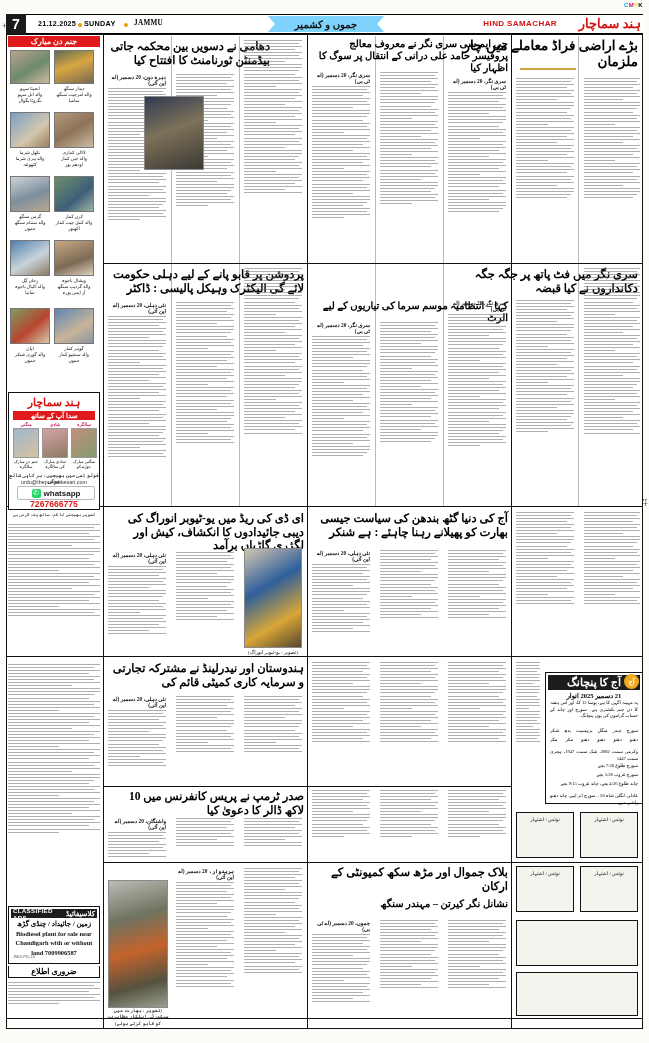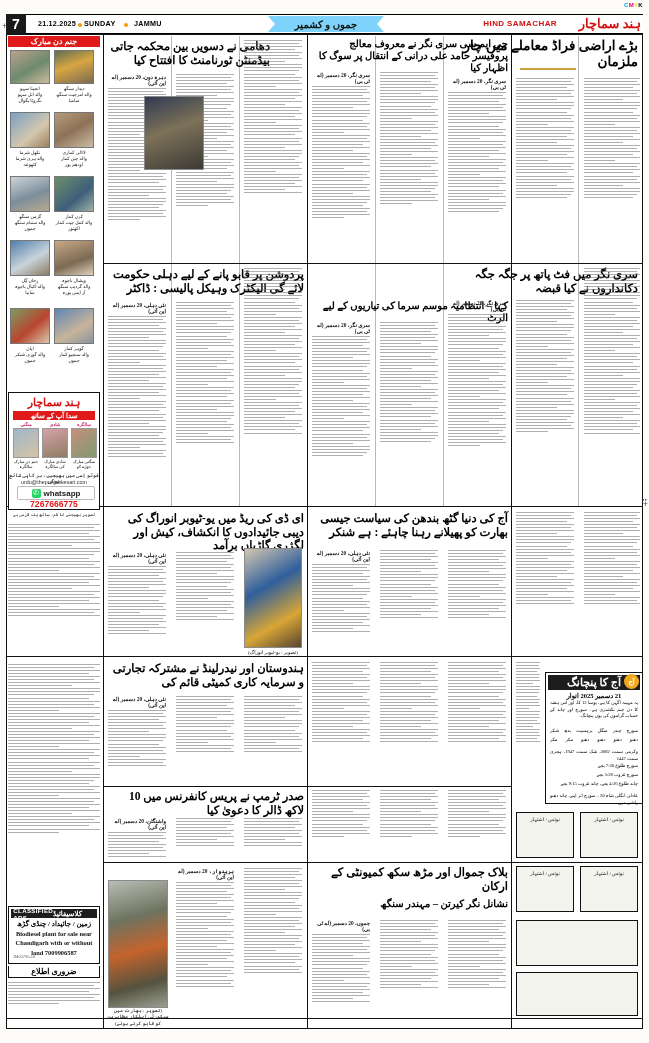--- a/index.html
+++ b/index.html
@@ -22,21 +22,21 @@
     background:#fff;box-sizing:border-box;
   }
   .page-num{
     position:absolute;left:0;top:-1px;width:20px;height:20px;background:#1a1a1a;color:#fff;
     font-family:"Liberation Sans",sans-serif;font-weight:bold;font-size:14px;
     display:flex;align-items:center;justify-content:center;
   }
   .mh-date{position:absolute;left:32px;top:4px;font-family:"Liberation Sans",sans-serif;font-size:7.2px;font-weight:bold;letter-spacing:.2px;}
   .mh-dot{position:absolute;top:8px;width:4px;height:4px;border-radius:50%;background:#f59a00;}
   .mh-day{position:absolute;left:78px;top:4px;font-family:"Liberation Sans",sans-serif;font-size:7.2px;font-weight:bold;letter-spacing:.3px;}
-  .mh-city{position:absolute;left:128px;top:4px;font-family:Liberation Sans, sans-serif;font-size:7.2px;font-weight:bold;letter-spacing:.3px;}
+  .mh-city{position:absolute;left:128px;top:4px;font-family:Liberation Serif, serif;font-size:7.2px;font-weight:bold;letter-spacing:.3px;}
   .mh-ribbon{
     position:absolute;left:262px;top:1px;width:116px;height:16px;background:#7dd3fc;
     clip-path:polygon(0 0,100% 0,94% 50%,100% 100%,0 100%,6% 50%);
     display:flex;align-items:center;justify-content:center;
   }
   .mh-ribbon span{font-size:10px;font-weight:bold;color:#111;direction:rtl;}
   .mh-brand-en{position:absolute;right:86px;top:4px;color:#d31111;font-family:"Liberation Sans",sans-serif;font-size:8px;font-weight:bold;letter-spacing:.4px;}
   .mh-brand-ur{position:absolute;right:2px;top:-1px;color:#d31111;font-size:13px;font-weight:bold;direction:rtl;line-height:20px;}
 
   
@@ -84,21 +84,21 @@
   .ha-cap{position:absolute;font-size:4.2px;direction:rtl;text-align:center;width:28px;line-height:1.3;}
   #ha-mailline{position:absolute;left:0;right:0;top:79px;text-align:center;font-size:5.2px;direction:rtl;color:#111;}
   #ha-mail{position:absolute;left:0;right:0;top:86px;text-align:center;font-size:5.4px;font-family:"Liberation Sans",sans-serif;color:#333;}
   #ha-wa{position:absolute;left:8px;top:93px;width:76px;height:12px;border:1px solid #bbb;border-radius:2px;background:#fff;display:flex;align-items:center;justify-content:center;gap:3px;}
   #wa-badge{width:9px;height:9px;border-radius:2px;background:#25d366;display:flex;align-items:center;justify-content:center;color:#fff;font-size:7px;line-height:1;}
   #wa-label{font-family:"Liberation Sans",sans-serif;font-size:8px;font-weight:bold;color:#222;}
   #ha-phone{position:absolute;left:0;right:0;top:106px;text-align:center;font-family:"Liberation Sans",sans-serif;font-size:8.6px;font-weight:bold;color:#e01a1a;}
 
   
   #cls{position:absolute;left:8px;top:906px;width:92px;height:58px;border:1px solid #111;box-sizing:border-box;background:#fff;}
-  #cls-bar{position:absolute;left:2px;right:2px;top:2px;height:9px;background:#1d1d1d;color:#fff;display:flex;align-items:center;justify-content:flex-end;padding:0 15px;box-sizing:border-box;}
+  #cls-bar{position:absolute;left:2px;right:2px;top:2px;height:9px;background:#1d1d1d;color:#fff;display:flex;align-items:center;justify-content:flex-end;padding:0 2px;box-sizing:border-box;}
   #cls-bar .en{font-family:"Liberation Sans",sans-serif;font-size:6.2px;font-weight:bold;letter-spacing:.3px;}
   #cls-bar .ur{font-size:7px;font-weight:bold;direction:rtl;}
   #cls-ur{position:absolute;left:0;right:0;top:13px;text-align:center;font-size:7px;font-weight:bold;direction:rtl;}
   #cls-en{position:absolute;left:4px;right:4px;top:22px;text-align:center;font-family:"Liberation Serif",serif;font-size:6.4px;line-height:1.45;font-weight:bold;color:#111;}
   #cls-code{position:absolute;left:4px;top:47px;font-family:"Liberation Sans",sans-serif;font-size:4px;color:#666;}
   #noti{position:absolute;left:8px;top:966px;width:92px;height:12px;border:1px solid #111;border-top:none;box-sizing:border-box;display:flex;align-items:center;justify-content:center;background:#fff;}
   #noti span{font-size:8px;font-weight:bold;direction:rtl;}
 
   
   #panchang{position:absolute;left:545px;top:672px;width:98px;height:132px;border:1px solid #111;box-sizing:border-box;background:#fff;}

